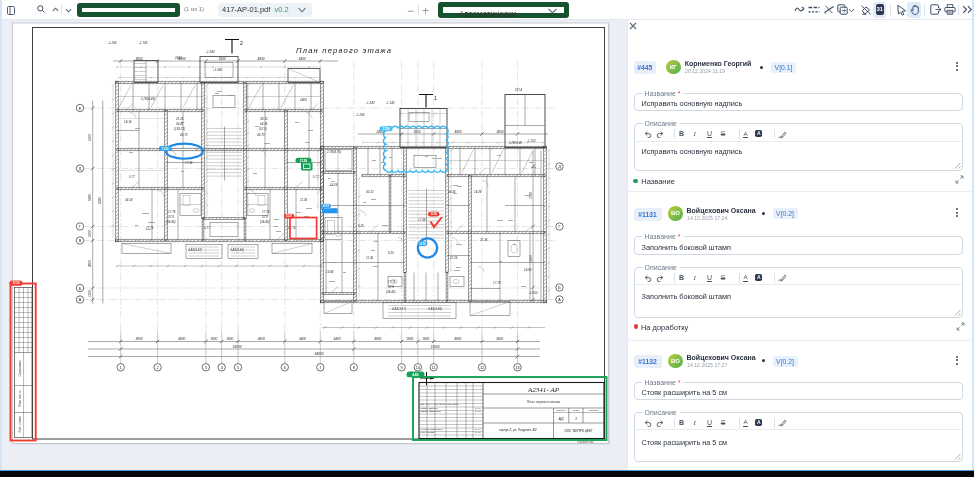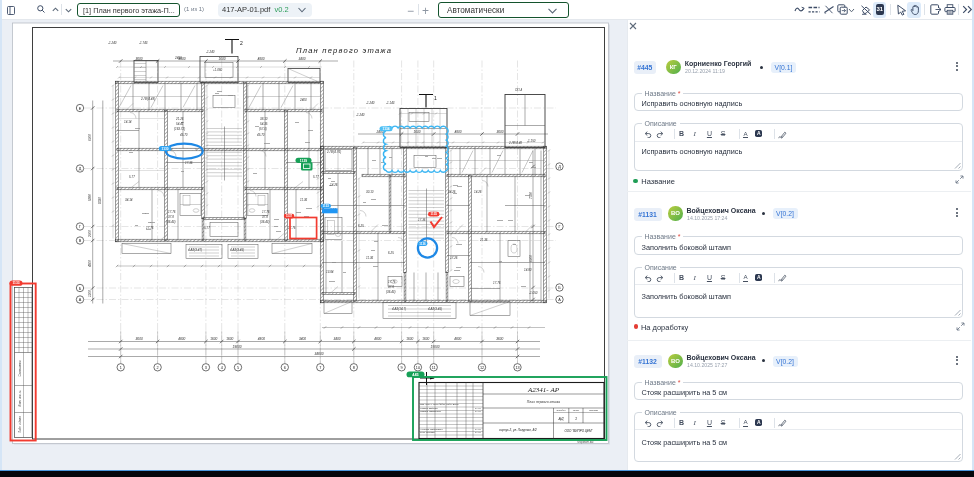--- a/index.html
+++ b/index.html
@@ -4,21 +4,21 @@
 *{margin:0;padding:0;box-sizing:border-box;}
 html,body{width:974px;height:477px;overflow:hidden;font-family:"Liberation Sans",sans-serif;background:#fff;}
 #app{position:absolute;left:0;top:0;width:974px;height:477px;background:#eef1f6;}
 #topbar{position:absolute;left:0;top:0;width:974px;height:19.5px;background:#fff;border-bottom:1px solid #e4e8ed;z-index:5;}
 .tbi{position:absolute;top:0;}
 #leftborder{position:absolute;left:0;top:0;width:2px;height:470px;background:#d5e5f6;z-index:6;}
 #rightborder{position:absolute;right:0;top:0;width:2.5px;height:470px;background:#d5e5f6;z-index:6;}
 #bottombar{position:absolute;left:0;top:469.5px;width:974px;height:7.5px;background:#05070b;border-top:1.6px solid #4a97dd;z-index:7;}
 #viewer{position:absolute;left:2px;top:19.5px;width:625px;height:450px;background:#ebeff5;overflow:hidden;}
 #panel{position:absolute;left:627px;top:19.5px;width:344.5px;height:450px;background:#fff;}
-.ibox{position:absolute;border:1px solid #14532d;border-radius:3px;background:#fff;}
+.ibox{position:absolute;border:5px solid #14532d;border-radius:3px;background:#fff;}
 .fieldset{position:absolute;left:6.5px;width:329px;border:1px solid #d3d9e0;border-radius:4px;background:#fff;}
 .legend{position:absolute;top:-4px;left:7px;background:#fff;padding:0 3px;font-size:7px;color:#6f7a88;line-height:8px;}
 .badge{position:absolute;background:#e9eff8;border-radius:3px;color:#3574d4;font-weight:bold;font-size:6.8px;text-align:center;}
 .vbadge{position:absolute;background:#e7f0fb;border-radius:3px;color:#3574d4;font-size:6.8px;text-align:center;}
 .avatar{position:absolute;width:14.5px;height:14.5px;border-radius:50%;background:linear-gradient(135deg,#bccd3e,#4faf4c);color:#fff;font-size:6px;font-weight:bold;text-align:center;line-height:15px;}
 .nm{position:absolute;font-size:7px;font-weight:bold;color:#2a3240;}
 .dt{position:absolute;font-size:5.2px;color:#97a0ad;}
 .kebab{position:absolute;width:3px;color:#3e4756;}
 .kebab i{display:block;width:2px;height:2px;border-radius:50%;background:#3e4756;margin-bottom:1.6px;}
 .itext{position:absolute;font-size:7.3px;color:#2a3240;}
@@ -974,21 +974,21 @@
       </svg>
     <div class="tbi ibox" style="left:77px;top:2.5px;width:103px;height:14px;font-size:7.3px;color:#333;line-height:13.5px;padding-left:5px;white-space:nowrap;overflow:hidden">[1] План первого этажа-П...</div>
     <div class="tbi" style="left:184px;top:5.5px;font-size:6px;color:#6f7a88;white-space:nowrap">(1 из 1)</div>
     <div class="tbi" style="left:217.5px;top:2.5px;width:94px;height:14px;background:#edf2f7;border-radius:4px;font-size:7.5px;line-height:14px;white-space:nowrap;padding-left:4.5px;color:#333">417-AP-01.pdf <span style="color:#2e9e5b;margin-left:2px">v0.2</span></div>
     <svg class="tbi" style="left:296.5px;top:6px" width="10" height="8" viewBox="0 0 10 8">
         <polyline points="1.5,2 5,5.8 8.5,2" fill="none" stroke="#5b6878" stroke-width="1.1"></polyline>
       </svg>
     <div class="tbi" style="left:407px;top:3.5px;font-size:12px;color:#8d96a2">−</div>
     <div class="tbi" style="left:417.5px;top:4px;width:1px;height:11px;background:#dde2e8"></div>
     <div class="tbi" style="left:422px;top:3.5px;font-size:12px;color:#8d96a2">+</div>
-    <div class="tbi ibox" style="left:438px;top:2px;width:131px;height:15.5px;font-size:8.2px;color:#333;line-height:15px;padding-left:8px">Автоматически</div>
+    <div class="tbi ibox" style="left:438px;top:2px;width:131px;height:15.5px;font-size:8.2px;color:#333;line-height:15px;padding-left:16px">Автоматически</div>
     <svg class="tbi" style="left:547px;top:6.5px" width="11" height="8" viewBox="0 0 11 8">
         <polyline points="1.5,1.8 5.5,6 9.5,1.8" fill="none" stroke="#5b6878" stroke-width="1.1"></polyline>
       </svg>
     <svg class="tbi" style="left:794px;top:5px" width="11" height="9" viewBox="0 0 11 9">
         <path d="M1,6 C2,2.5 3.8,2.5 5,4.5 C6.2,6.5 8,6.5 9.5,3.5" fill="none" stroke="#3d4c66" stroke-width="1.1"></path>
         <path d="M7.6,2.2 L10.2,3.1 L8.6,5.3" fill="none" stroke="#3d4c66" stroke-width="0.9"></path>
       </svg>
     <svg class="tbi" style="left:808px;top:5.5px" width="12" height="8" viewBox="0 0 12 8">
         <line x1="0.5" y1="1.5" x2="11.5" y2="1.5" stroke="#3d4c66" stroke-width="1.3" stroke-dasharray="3.6 1.4"></line>
         <line x1="0.5" y1="5.8" x2="11.5" y2="5.8" stroke="#3d4c66" stroke-width="1.3" stroke-dasharray="2.2 1.3"></line>

